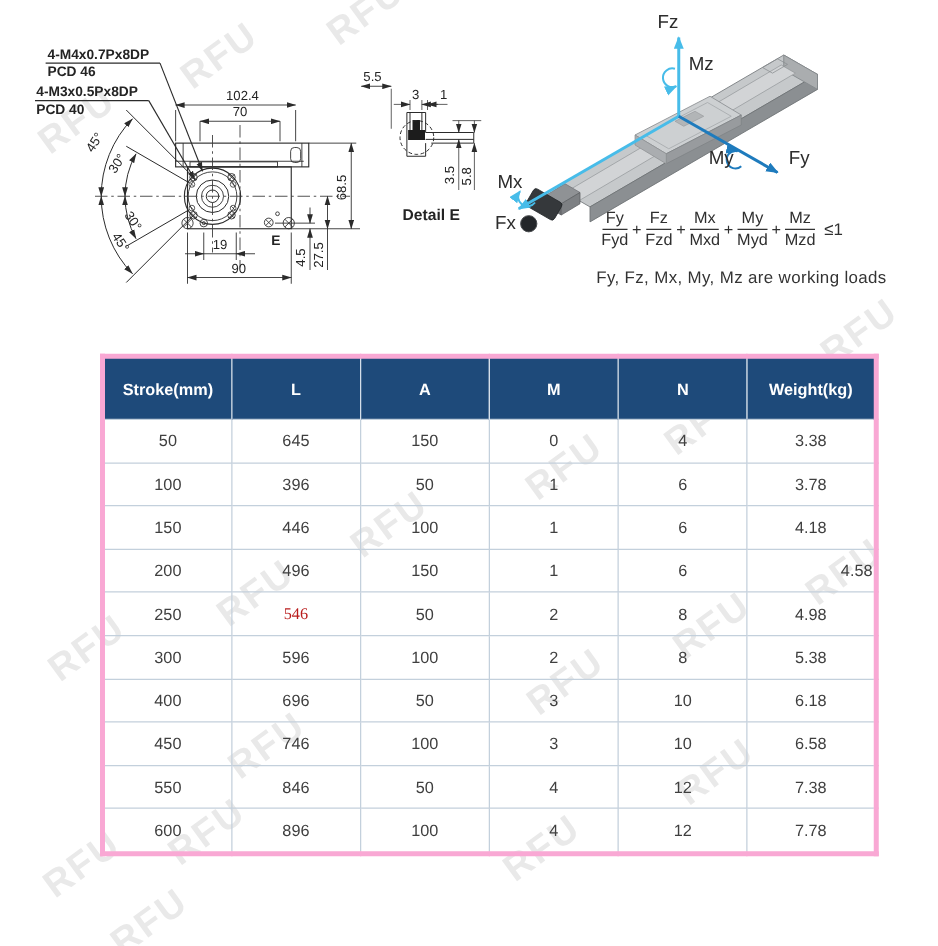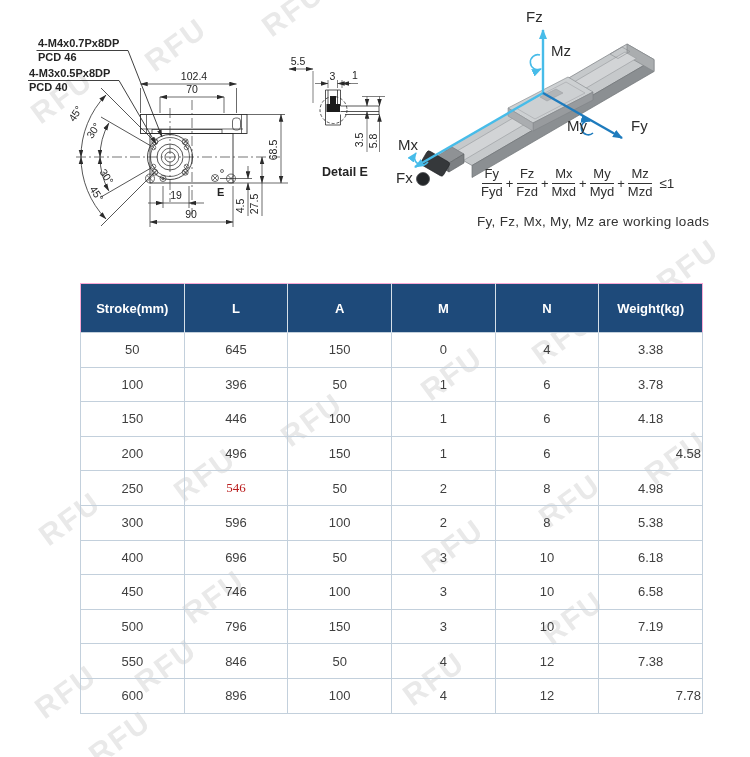--- a/index.html
+++ b/index.html
@@ -14,21 +14,21 @@
   svg .detail-title { font-size:12.5px; font-weight:700; }
   .formula { position:absolute; left:479px; top:167px; display:flex; align-items:center;
              color:#2f2f2f; font-size:13px; }
   .frac { display:inline-flex; flex-direction:column; align-items:center; margin:0 2px; line-height:1.15; }
   .frac .num { padding:0 3px 1px; border-bottom:1.6px solid #333; }
   .frac .den { padding-top:1px; }
   .plus { margin:0 1px; }
   .relation { margin-left:5px; font-size:13.5px; }
   .note { position:absolute; left:477px; top:214px; font-size:13.5px; color:#333; letter-spacing:0.3px; }
   #spec-table { position:absolute; left:80px; top:283px; }
-  #spec-table table { border-collapse:collapse; table-layout:fixed; width:623px; border:1px solid #f9a8d4; }
+  #spec-table table { border-collapse:collapse; table-layout:fixed; width:623px; border:4px solid #f9a8d4; }
   #spec-table th { height:46px; font-size:13px; font-weight:700; }
   #spec-table th + th { border-left:1px solid #d5dfe9; }
   #spec-table td { height:31.6px; font-size:13px; text-align:center; border:1px solid #c3d0dc; }
 </style>
 </head>
 <body>
 
 <div class="page">
 
   <div id="wm-layer">
@@ -389,40 +389,32 @@
           </tr>
           <tr>
             <td style="border-color: rgb(195, 208, 220); color: rgb(63, 63, 63); margin-top: 10px;">450</td>
             <td style="border-color: rgb(195, 208, 220); color: rgb(63, 63, 63); border-radius: 14px;">746</td>
             <td style="border-color: rgb(195, 208, 220); color: rgb(63, 63, 63);">100</td>
             <td style="border-color: rgb(195, 208, 220); color: rgb(63, 63, 63);">3</td>
             <td style="border-color: rgb(195, 208, 220); color: rgb(63, 63, 63);">10</td>
             <td style="border-color: rgb(195, 208, 220); color: rgb(63, 63, 63);">6.58</td>
           </tr>
           <tr>
-            <td style="border-color: rgb(195, 208, 220); color: rgb(63, 63, 63);">500</td>
-            <td style="border-color: rgb(195, 208, 220); color: rgb(63, 63, 63);">796</td>
-            <td style="border-color: rgb(195, 208, 220); color: rgb(63, 63, 63);">150</td>
-            <td style="border-color: rgb(195, 208, 220); color: rgb(63, 63, 63);">3</td>
-            <td style="border-color: rgb(195, 208, 220); color: rgb(63, 63, 63);">10</td>
-            <td style="border-color: rgb(195, 208, 220); color: rgb(63, 63, 63);">7.19</td>
-          </tr>
-          <tr>
             <td style="border-color: rgb(195, 208, 220); color: rgb(63, 63, 63);">550</td>
             <td style="border-color: rgb(195, 208, 220); color: rgb(63, 63, 63);">846</td>
             <td style="border-color: rgb(195, 208, 220); color: rgb(63, 63, 63);">50</td>
             <td style="border-color: rgb(195, 208, 220); color: rgb(63, 63, 63);">4</td>
             <td style="border-color: rgb(195, 208, 220); color: rgb(63, 63, 63);">12</td>
             <td style="border-color: rgb(195, 208, 220); color: rgb(63, 63, 63);">7.38</td>
           </tr>
           <tr>
             <td style="border-color: rgb(195, 208, 220); color: rgb(63, 63, 63);">600</td>
             <td style="border-color: rgb(195, 208, 220); color: rgb(63, 63, 63);">896</td>
             <td style="border-color: rgb(195, 208, 220); color: rgb(63, 63, 63);">100</td>
             <td style="border-color: rgb(195, 208, 220); color: rgb(63, 63, 63);">4</td>
             <td style="border-color: rgb(195, 208, 220); color: rgb(63, 63, 63);">12</td>
-            <td style="border-color: rgb(195, 208, 220); color: rgb(63, 63, 63); text-align: right;">7.78</td>
+            <td style="border-color: rgb(195, 208, 220); color: rgb(63, 63, 63);">7.78</td>
           </tr>
         </tbody>
     </table>
   </div>
 
 </div>
 
 </body></html>

